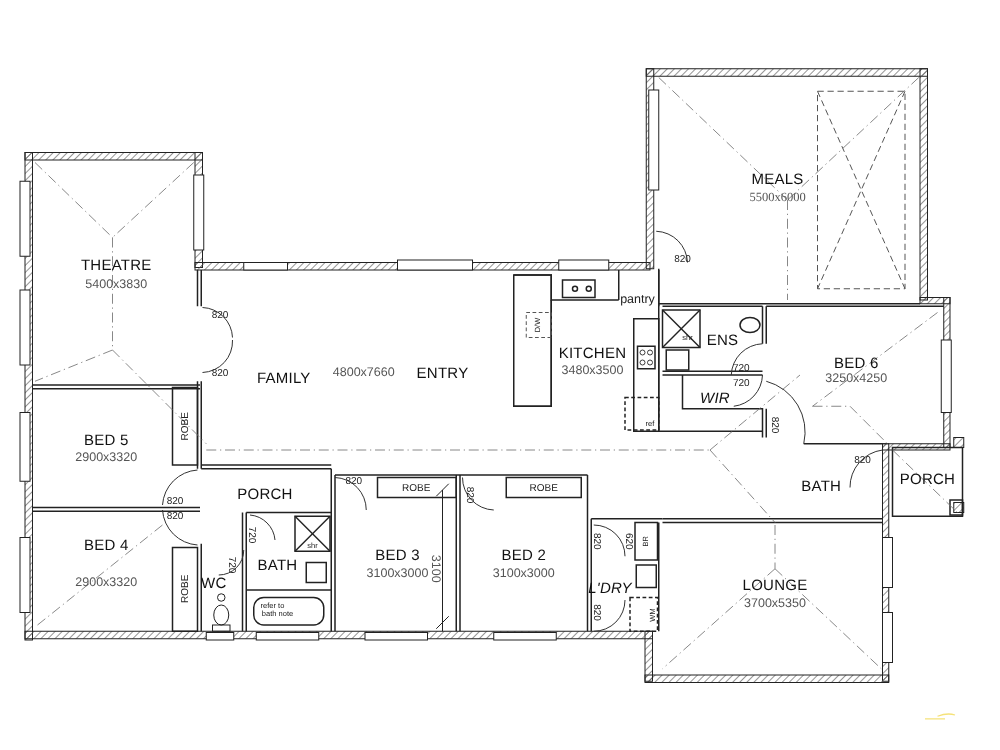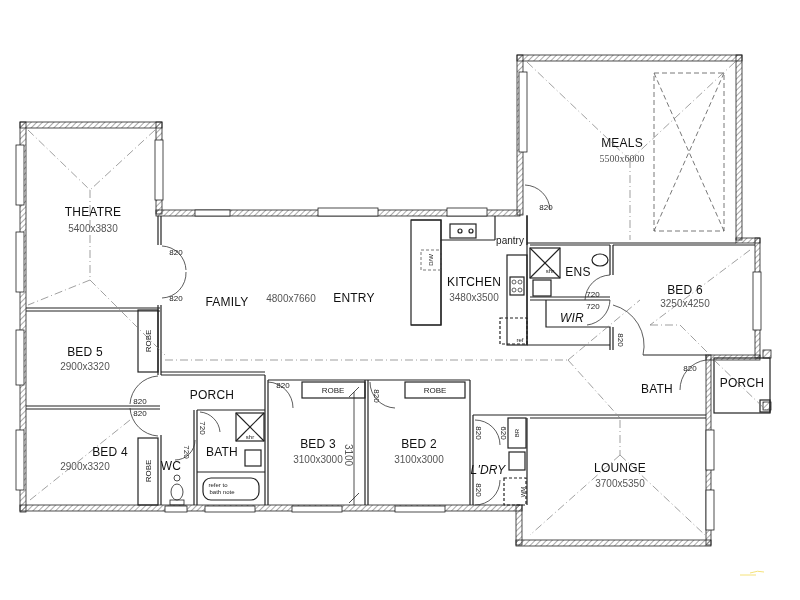--- a/index.html
+++ b/index.html
@@ -253,21 +253,21 @@
 
 <div class="lbl room" style="left:578px;top:272px;">ENS</div>
 <div class="lbl room" style="left:572px;top:318px;font-style:italic;">WIR</div>
 
 <div class="lbl room" style="left:685px;top:290px;">BED  6</div>
 <div class="lbl dim" style="left:685px;top:303px;">3250x4250</div>
 
 <div class="lbl room" style="left:85px;top:352px;">BED  5</div>
 <div class="lbl dim" style="left:85px;top:366px;">2900x3320</div>
 
-<div class="lbl room" style="left:85px;top:452px;margin-left:25px;">BED  4</div>
+<div class="lbl room" style="left:85px;top:436px;">BED  4</div>
 <div class="lbl dim" style="left:85px;top:466px;">2900x3320</div>
 
 <div class="lbl room" style="left:212px;top:395px;">PORCH</div>
 <div class="lbl room" style="left:222px;top:452px;">BATH</div>
 <div class="lbl room" style="left:171px;top:466px;">WC</div>
 
 <div class="lbl room" style="left:318px;top:444px;">BED  3</div>
 <div class="lbl dim" style="left:318px;top:459px;">3100x3000</div>
 
 <div class="lbl room" style="left:419px;top:444px;">BED  2</div>

